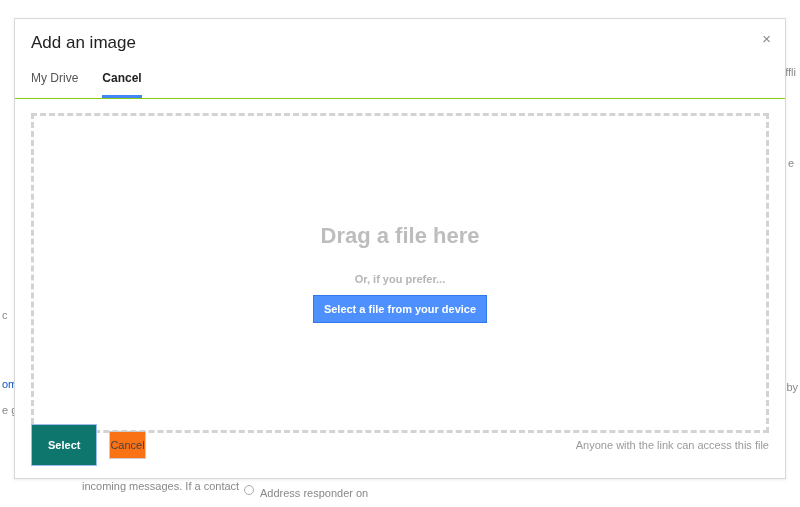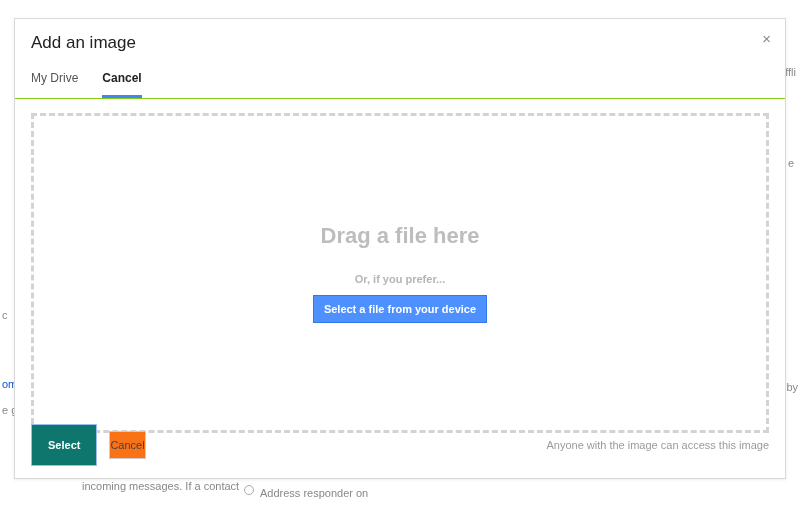--- a/index.html
+++ b/index.html
@@ -163,15 +163,15 @@
     <div class="dropzone">
       <div class="drag-title">Drag a file here</div>
       <div class="drag-sub">Or, if you prefer...</div>
       <button class="select-file-btn">Select a file from your device</button>
     </div>
   </div>
 
   <div class="dialog-footer">
     <button class="select-btn">Select</button>
     <button class="cancel-btn">Cancel</button>
-    <div class="footer-note">Anyone with the image can access this image</div>
+    <div class="footer-note">Anyone with the link can access this file</div>
   </div>
 </div>
 
 </body></html>

